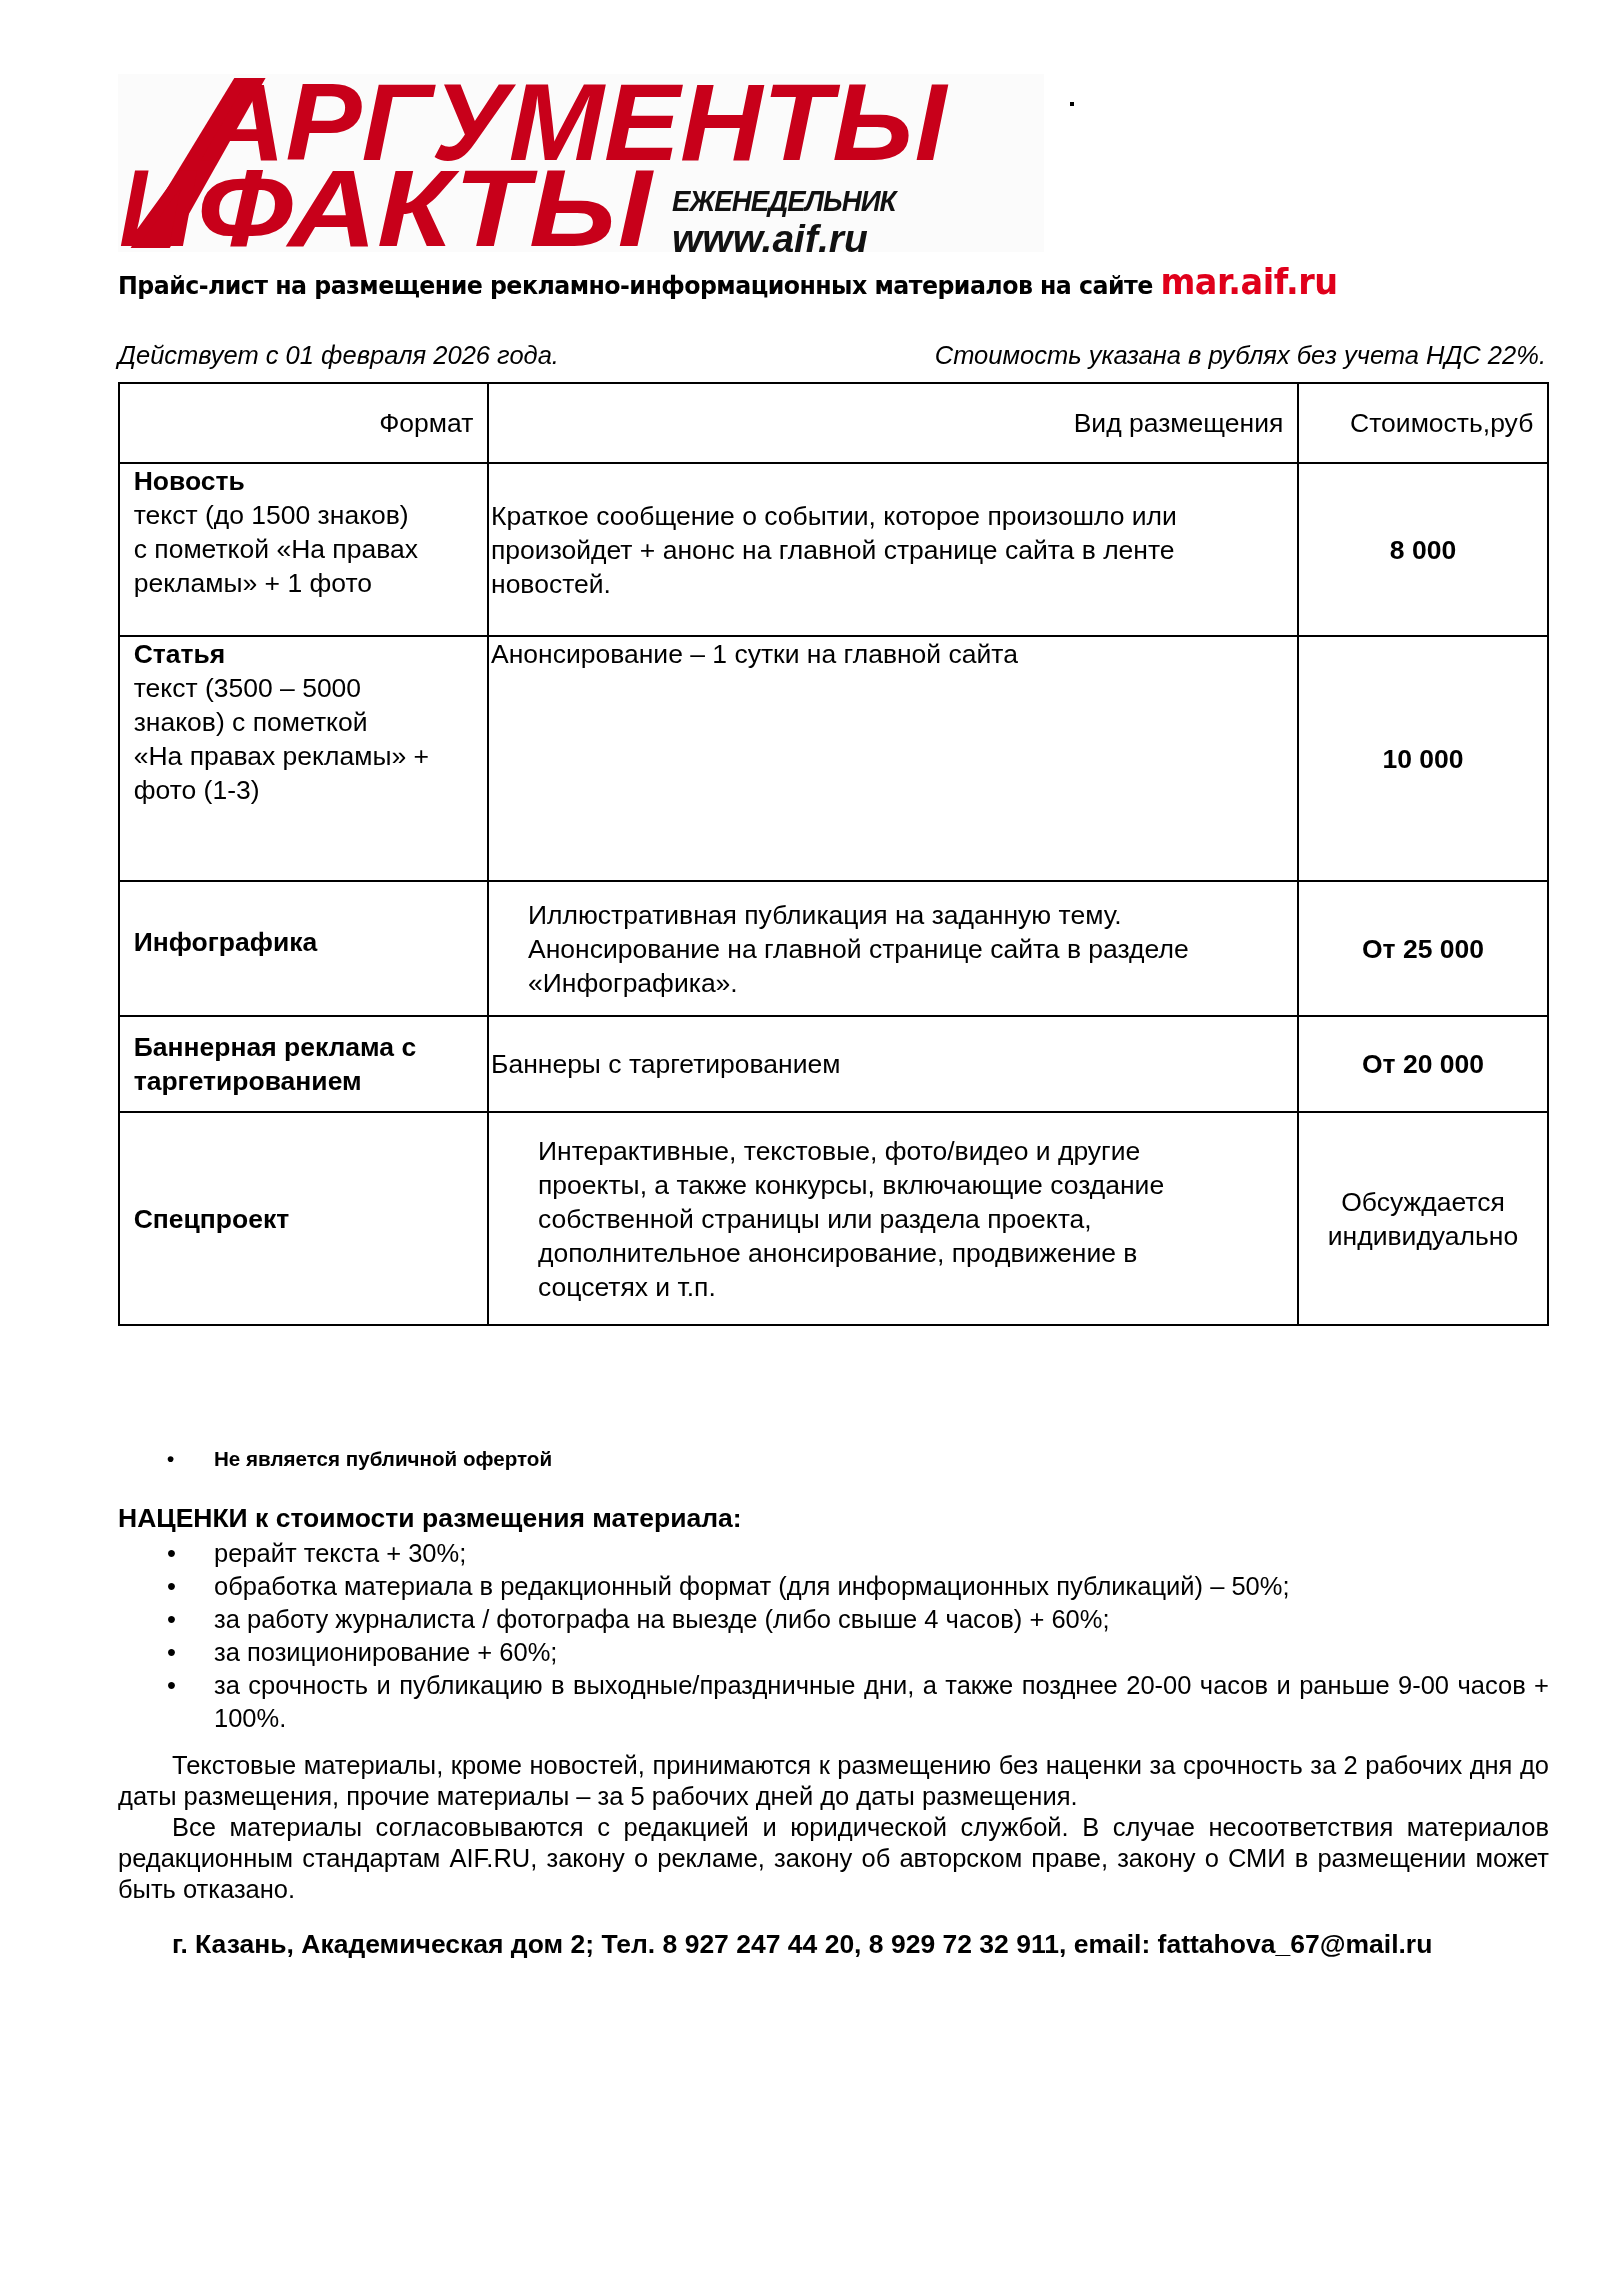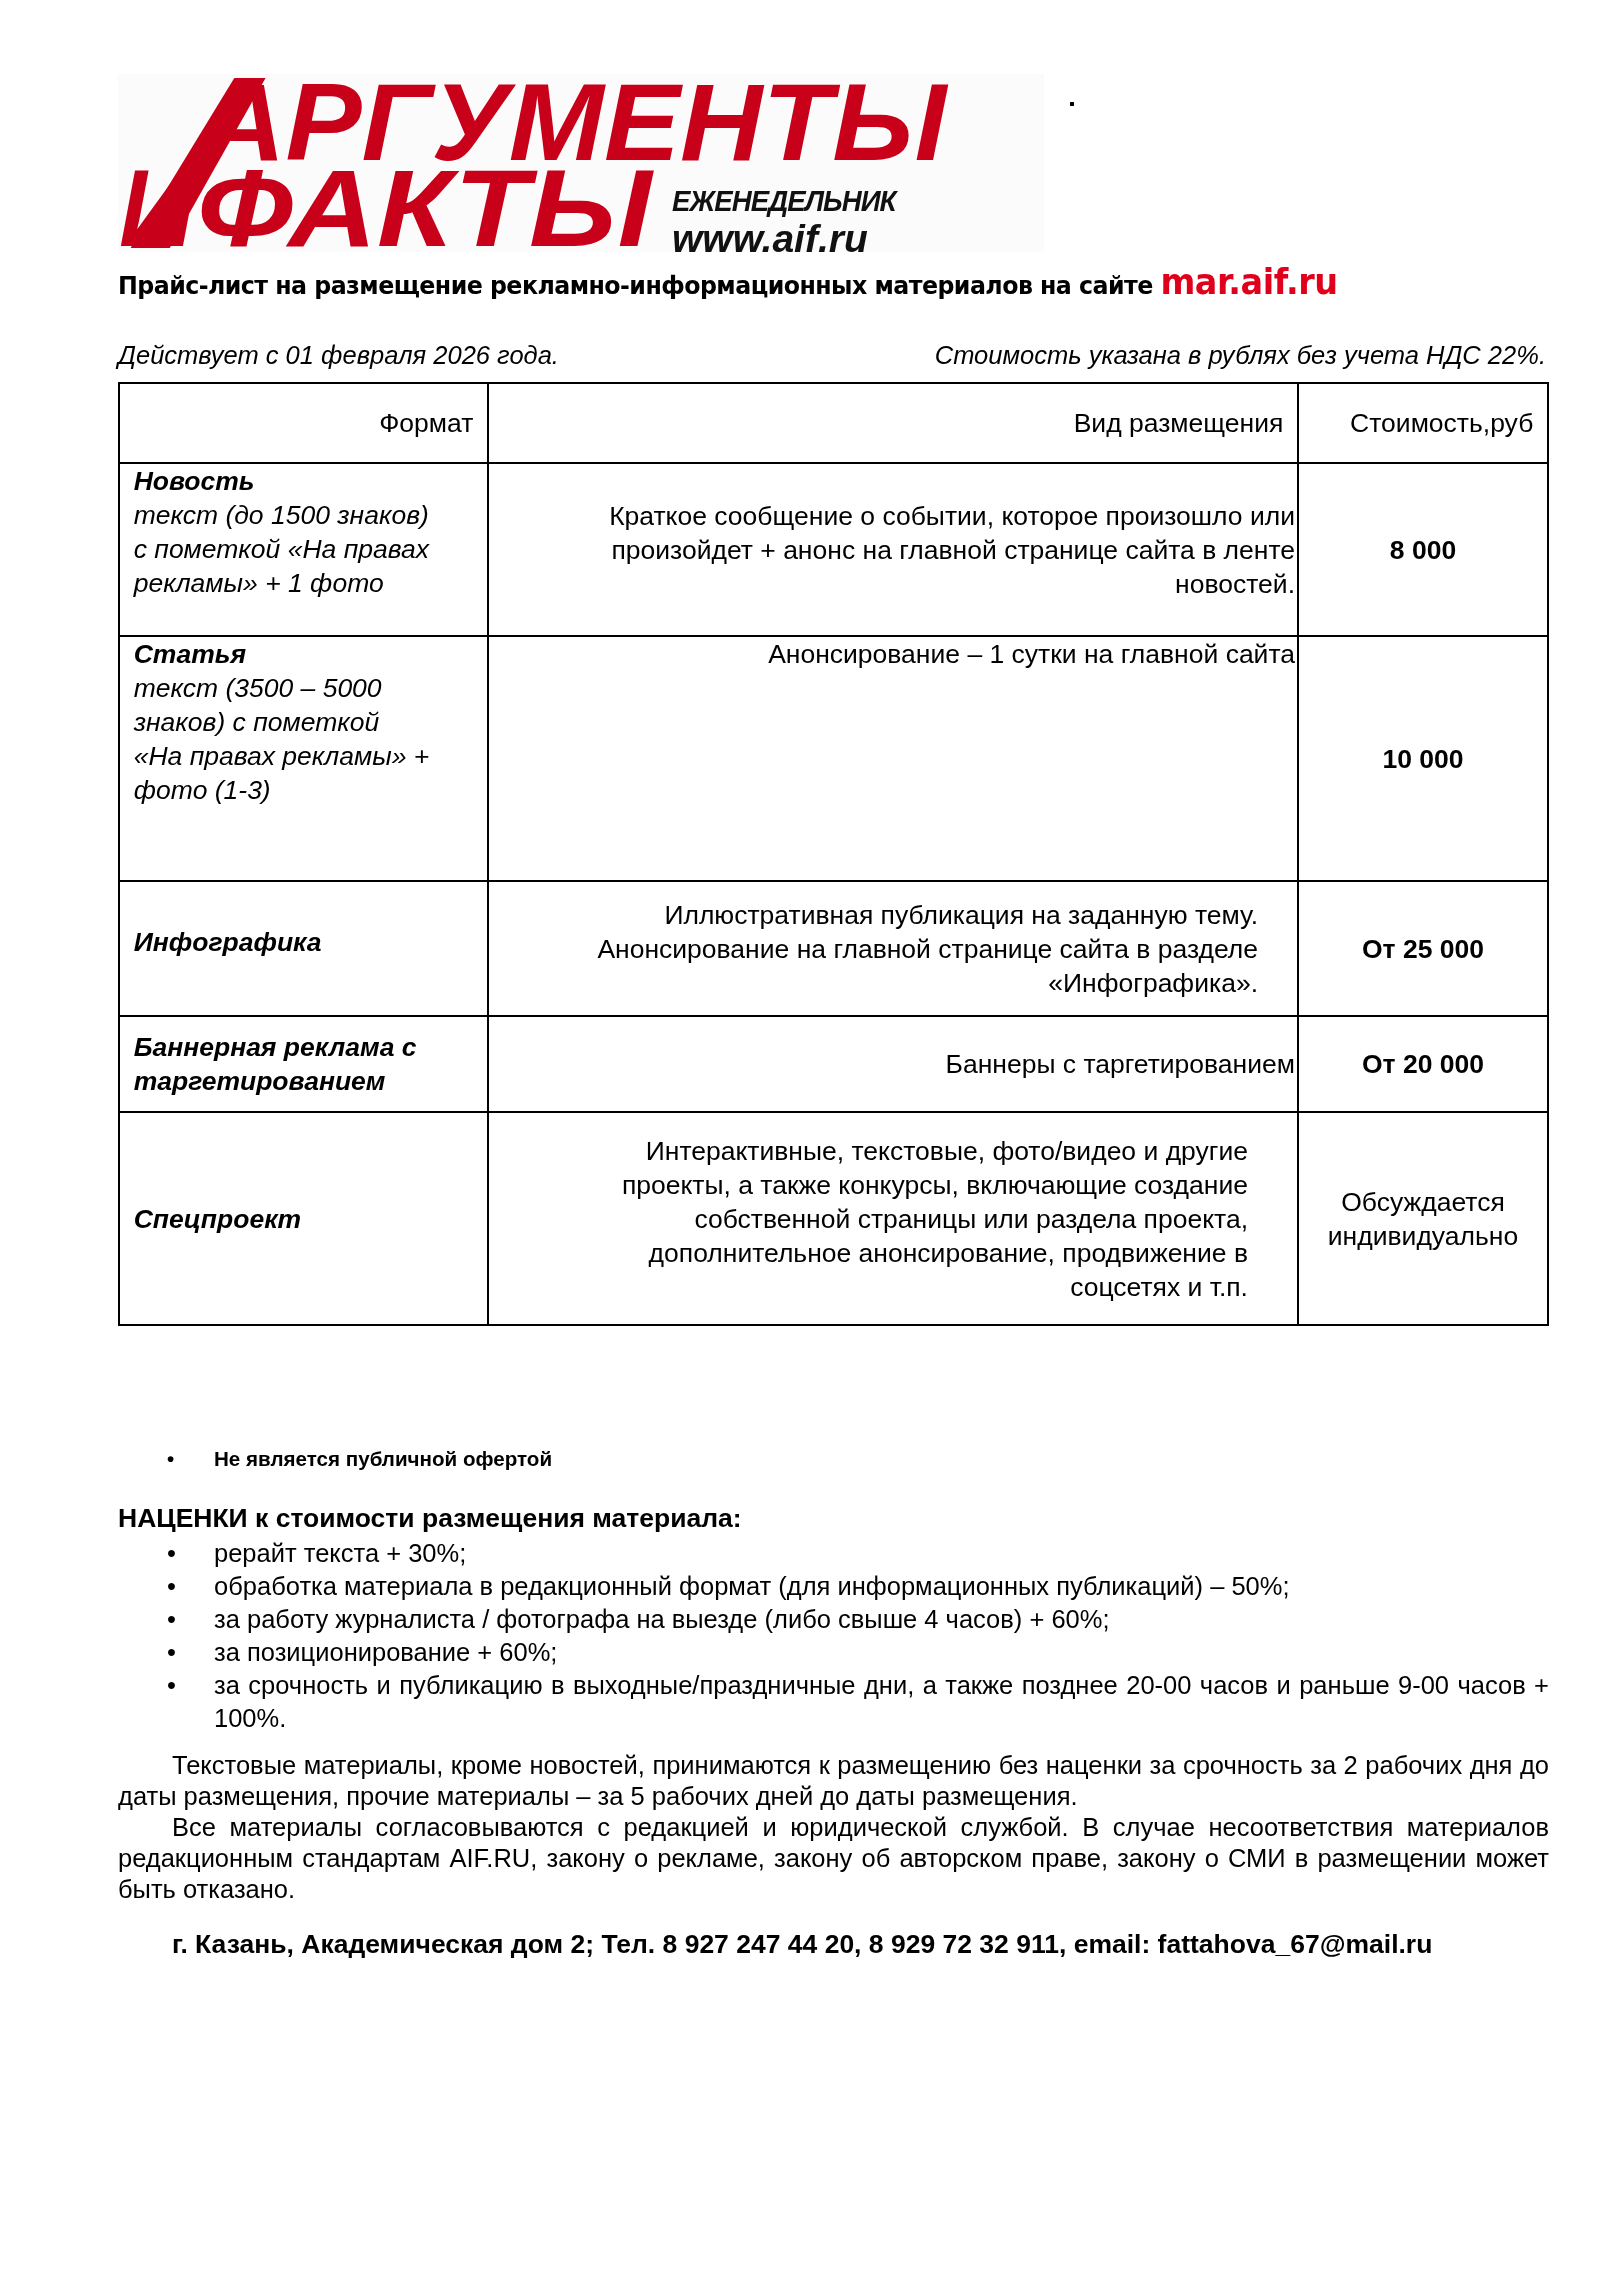--- a/index.html
+++ b/index.html
@@ -23,22 +23,22 @@
   
   .italic-line { top: 341px; font-style: italic; font-size: 25.5px; white-space: nowrap; }
   #valid-from { left: 118px; }
   #price-note { right: 76px; }
 
   
   #price-table { left: 118px; top: 382px; width: 1428px; border-collapse: collapse; table-layout: fixed; }
   #price-table td, #price-table th { border: 2px solid #000; padding: 0 13.7px; font-size: 26.5px; line-height: 34px; vertical-align: middle; }
   #price-table tr { border-top: 2.9px solid #000; }
   #price-table th { font-weight: normal; text-align: right; height: 78px; border-radius: 13px; }
-  .c-format { text-align: left; font-style: italic; }
-  .c-desc { text-align: right; padding: 0 2px !important; }
+  .c-format { text-align: left; }
+  .c-desc { text-align: left; padding: 0 2px !important; }
   .c-price { text-align: center; font-weight: bold; }
   .fmt-title { font-weight: bold; display: block; }
   .fmt-bold { font-weight: bold; }
   .fmt-sub { display: block; }
   .top { vertical-align: top !important; }
 
   
   #footnote { left: 167px; top: 1447px; font-size: 20.6px; font-weight: bold; white-space: nowrap; }
   .bullet { display: inline-block; width: 47px; }
 

